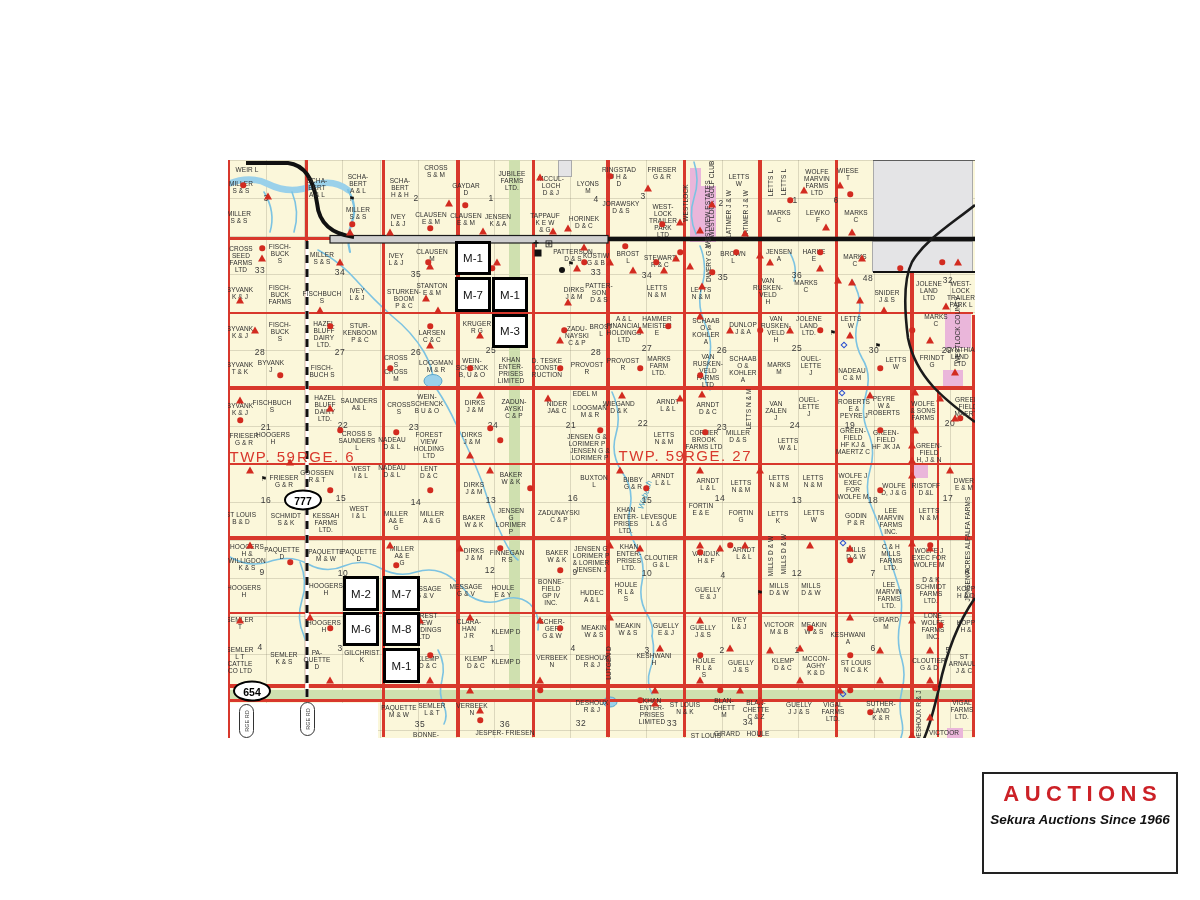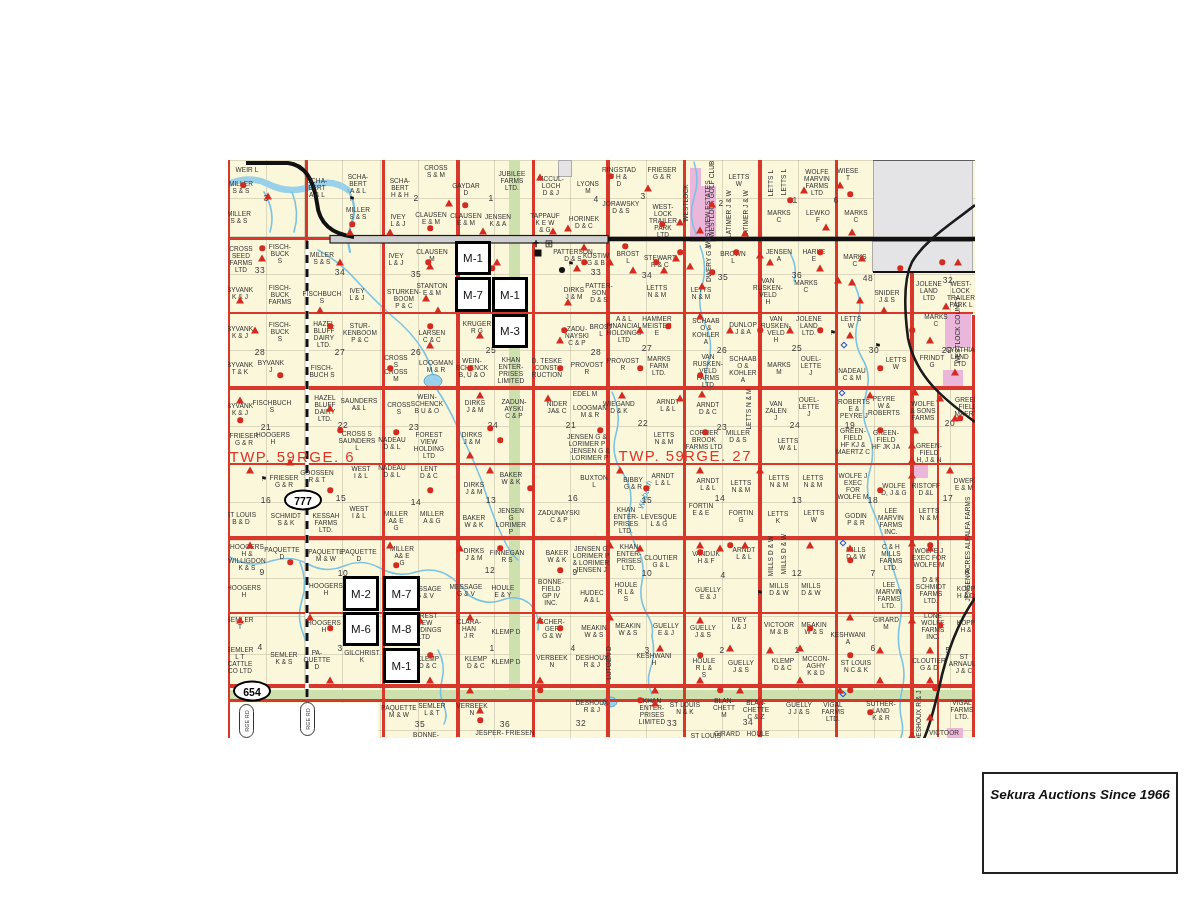--- a/index.html
+++ b/index.html
@@ -1053,14 +1053,15 @@
       <div class="mk" style="left: 115px; top: 416px; width: 36px; height: 35px;">M-2</div>
       <div class="mk" style="left: 155px; top: 416px; width: 37px; height: 35px;">M-7</div>
       <div class="mk" style="left: 115px; top: 452px; width: 36px; height: 34px;">M-6</div>
       <div class="mk" style="left: 155px; top: 452px; width: 37px; height: 34px;">M-8</div>
       <div class="mk" style="left: 155px; top: 488px; width: 37px; height: 35px;">M-1</div>
     </div>
 
 </div>
 
 <div class="logo">
+  <div class="logo-auctions">AUCTIONS</div>
   <div class="logo-tagline">Sekura Auctions Since 1966</div>
 </div>
 
 </body></html>

